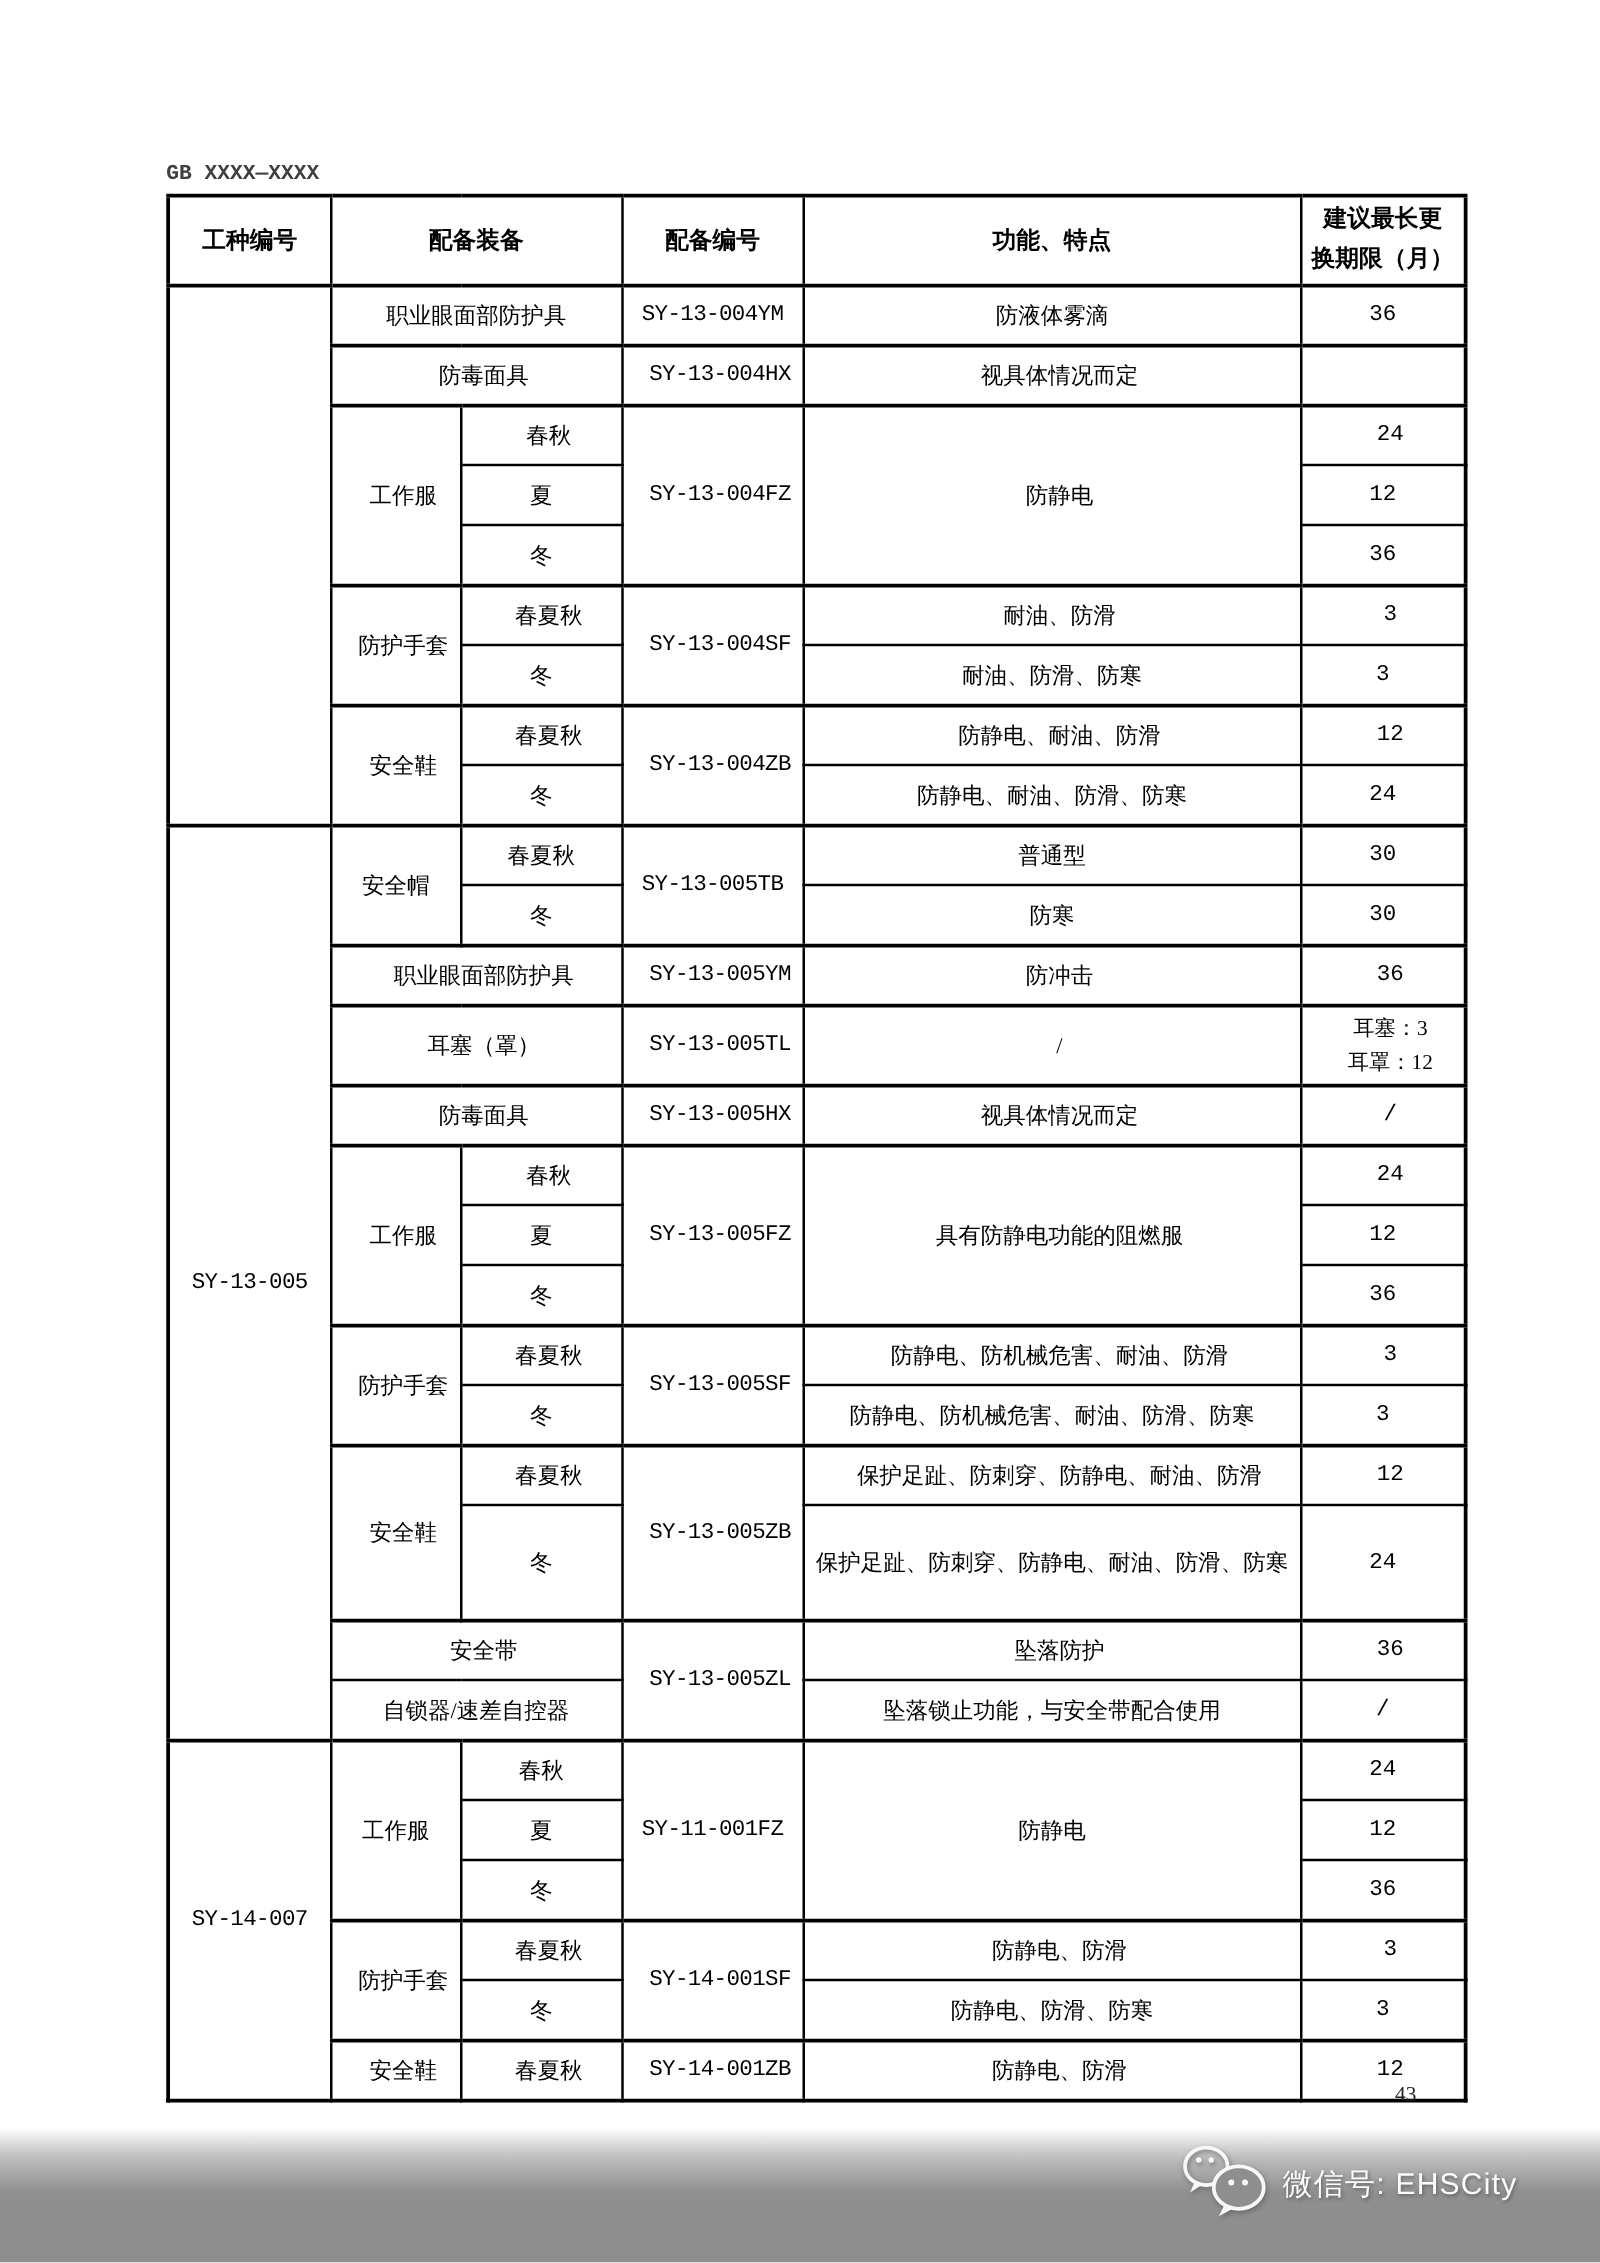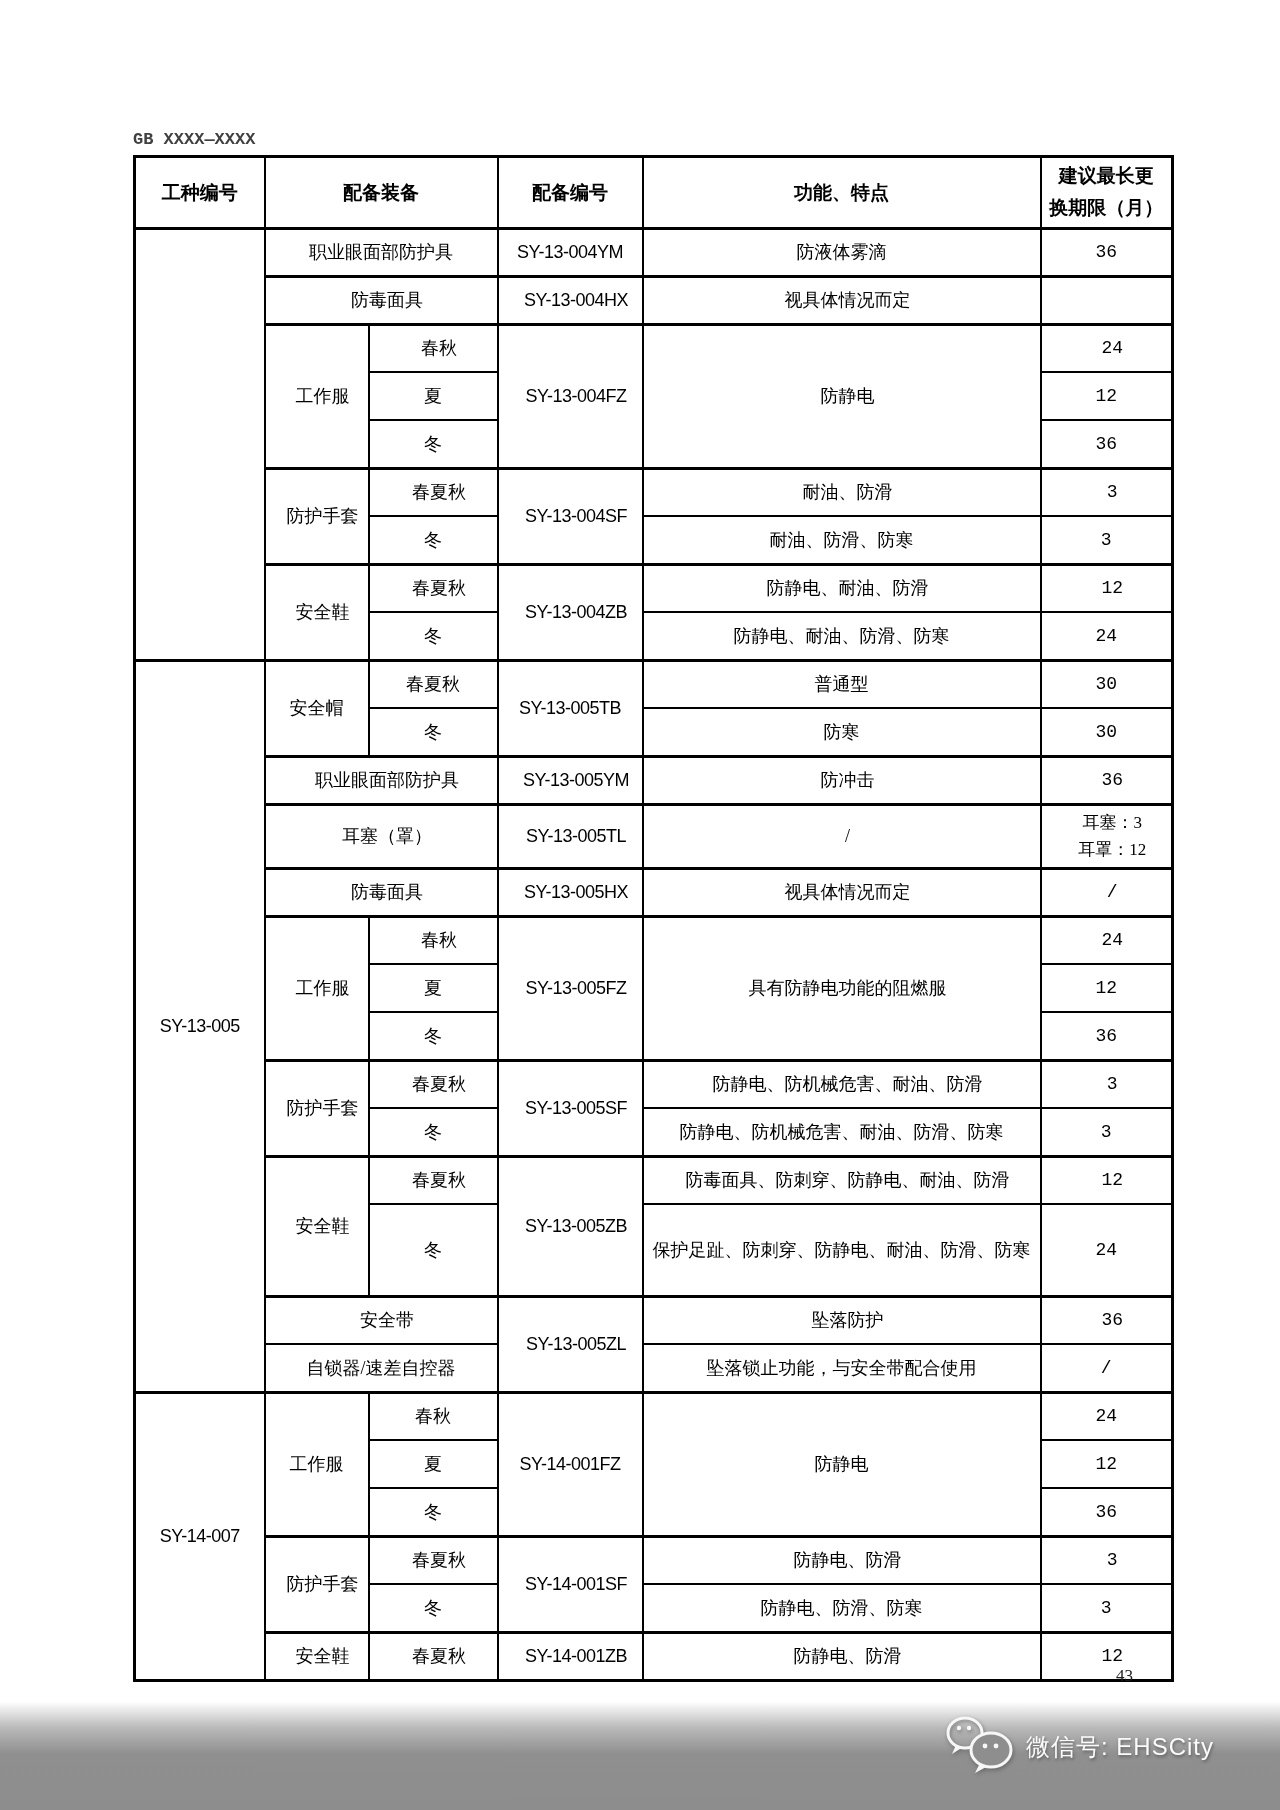--- a/index.html
+++ b/index.html
@@ -25,21 +25,21 @@
     padding:2px 4px;
     overflow:hidden;
   }
   table.ppe thead tr{height:64px;}
   table.ppe tbody tr{height:48px;}
   table.ppe tbody tr.h-tall{height:64px;}
   table.ppe tbody tr.h-xtall{height:92px;}
   table.ppe th{font-weight:bold;font-size:19px;}
   tr.sec > td, tr.sec > th{border-top-width:3px;}
   tr.grp > td{border-top-width:3px;padding-left:16px;}
-  td.code{font-family:Liberation Sans, sans-serif;font-size:17px;letter-spacing:-0.5px;margin-left:48px;}
+  td.code{font-family:Liberation Mono, monospace;font-size:17px;letter-spacing:-0.5px;margin-left:48px;}
   td.num{font-family:"Liberation Mono","DejaVu Sans Mono",monospace;font-size:17px;}
   td.feat{text-align:left;padding-left:13px;padding-right:10px;}
   th .line{display:block;line-height:1.7;}
   td .line{display:block;line-height:1.6;font-family:"Liberation Serif","DejaVu Serif",serif;font-size:17px;}
   .page-number{
     position:absolute;left:1116px;top:1666px;
     font-size:17px;font-family:"Liberation Serif","DejaVu Serif",serif;color:#222;
   }
   .footer-band{
     position:absolute;left:0;top:1702px;width:1280px;height:108px;
@@ -197,21 +197,21 @@
       </tr>
       <tr>
         <td>冬</td>
         <td class="feat">防静电、防机械危害、耐油、防滑、防寒</td>
         <td class="num">3</td>
       </tr>
       <tr class="grp">
         <td rowspan="2">安全鞋</td>
         <td>春夏秋</td>
         <td rowspan="2" class="code">SY-13-005ZB</td>
-        <td class="feat">防毒面具、防刺穿、防静电、耐油、防滑</td>
+        <td class="feat">保护足趾、防刺穿、防静电、耐油、防滑</td>
         <td class="num">12</td>
       </tr>
       <tr class="h-xtall">
         <td>冬</td>
         <td class="feat">保护足趾、防刺穿、防静电、耐油、防滑、防寒</td>
         <td class="num">24</td>
       </tr>
       <tr class="grp">
         <td colspan="2">安全带</td>
         <td rowspan="2" class="code">SY-13-005ZL</td>
@@ -221,21 +221,21 @@
       <tr>
         <td colspan="2">自锁器/速差自控器</td>
         <td class="feat">坠落锁止功能，与安全带配合使用</td>
         <td class="num">/</td>
       </tr>
 
       <tr class="sec">
         <td rowspan="6" class="code">SY-14-007</td>
         <td rowspan="3">工作服</td>
         <td>春秋</td>
-        <td rowspan="3" class="code">SY-14-001FZ</td>
+        <td rowspan="3" class="code">SY-11-001FZ</td>
         <td rowspan="3" class="feat">防静电</td>
         <td class="num">24</td>
       </tr>
       <tr>
         <td>夏</td>
         <td class="num">12</td>
       </tr>
       <tr>
         <td>冬</td>
         <td class="num">36</td>

